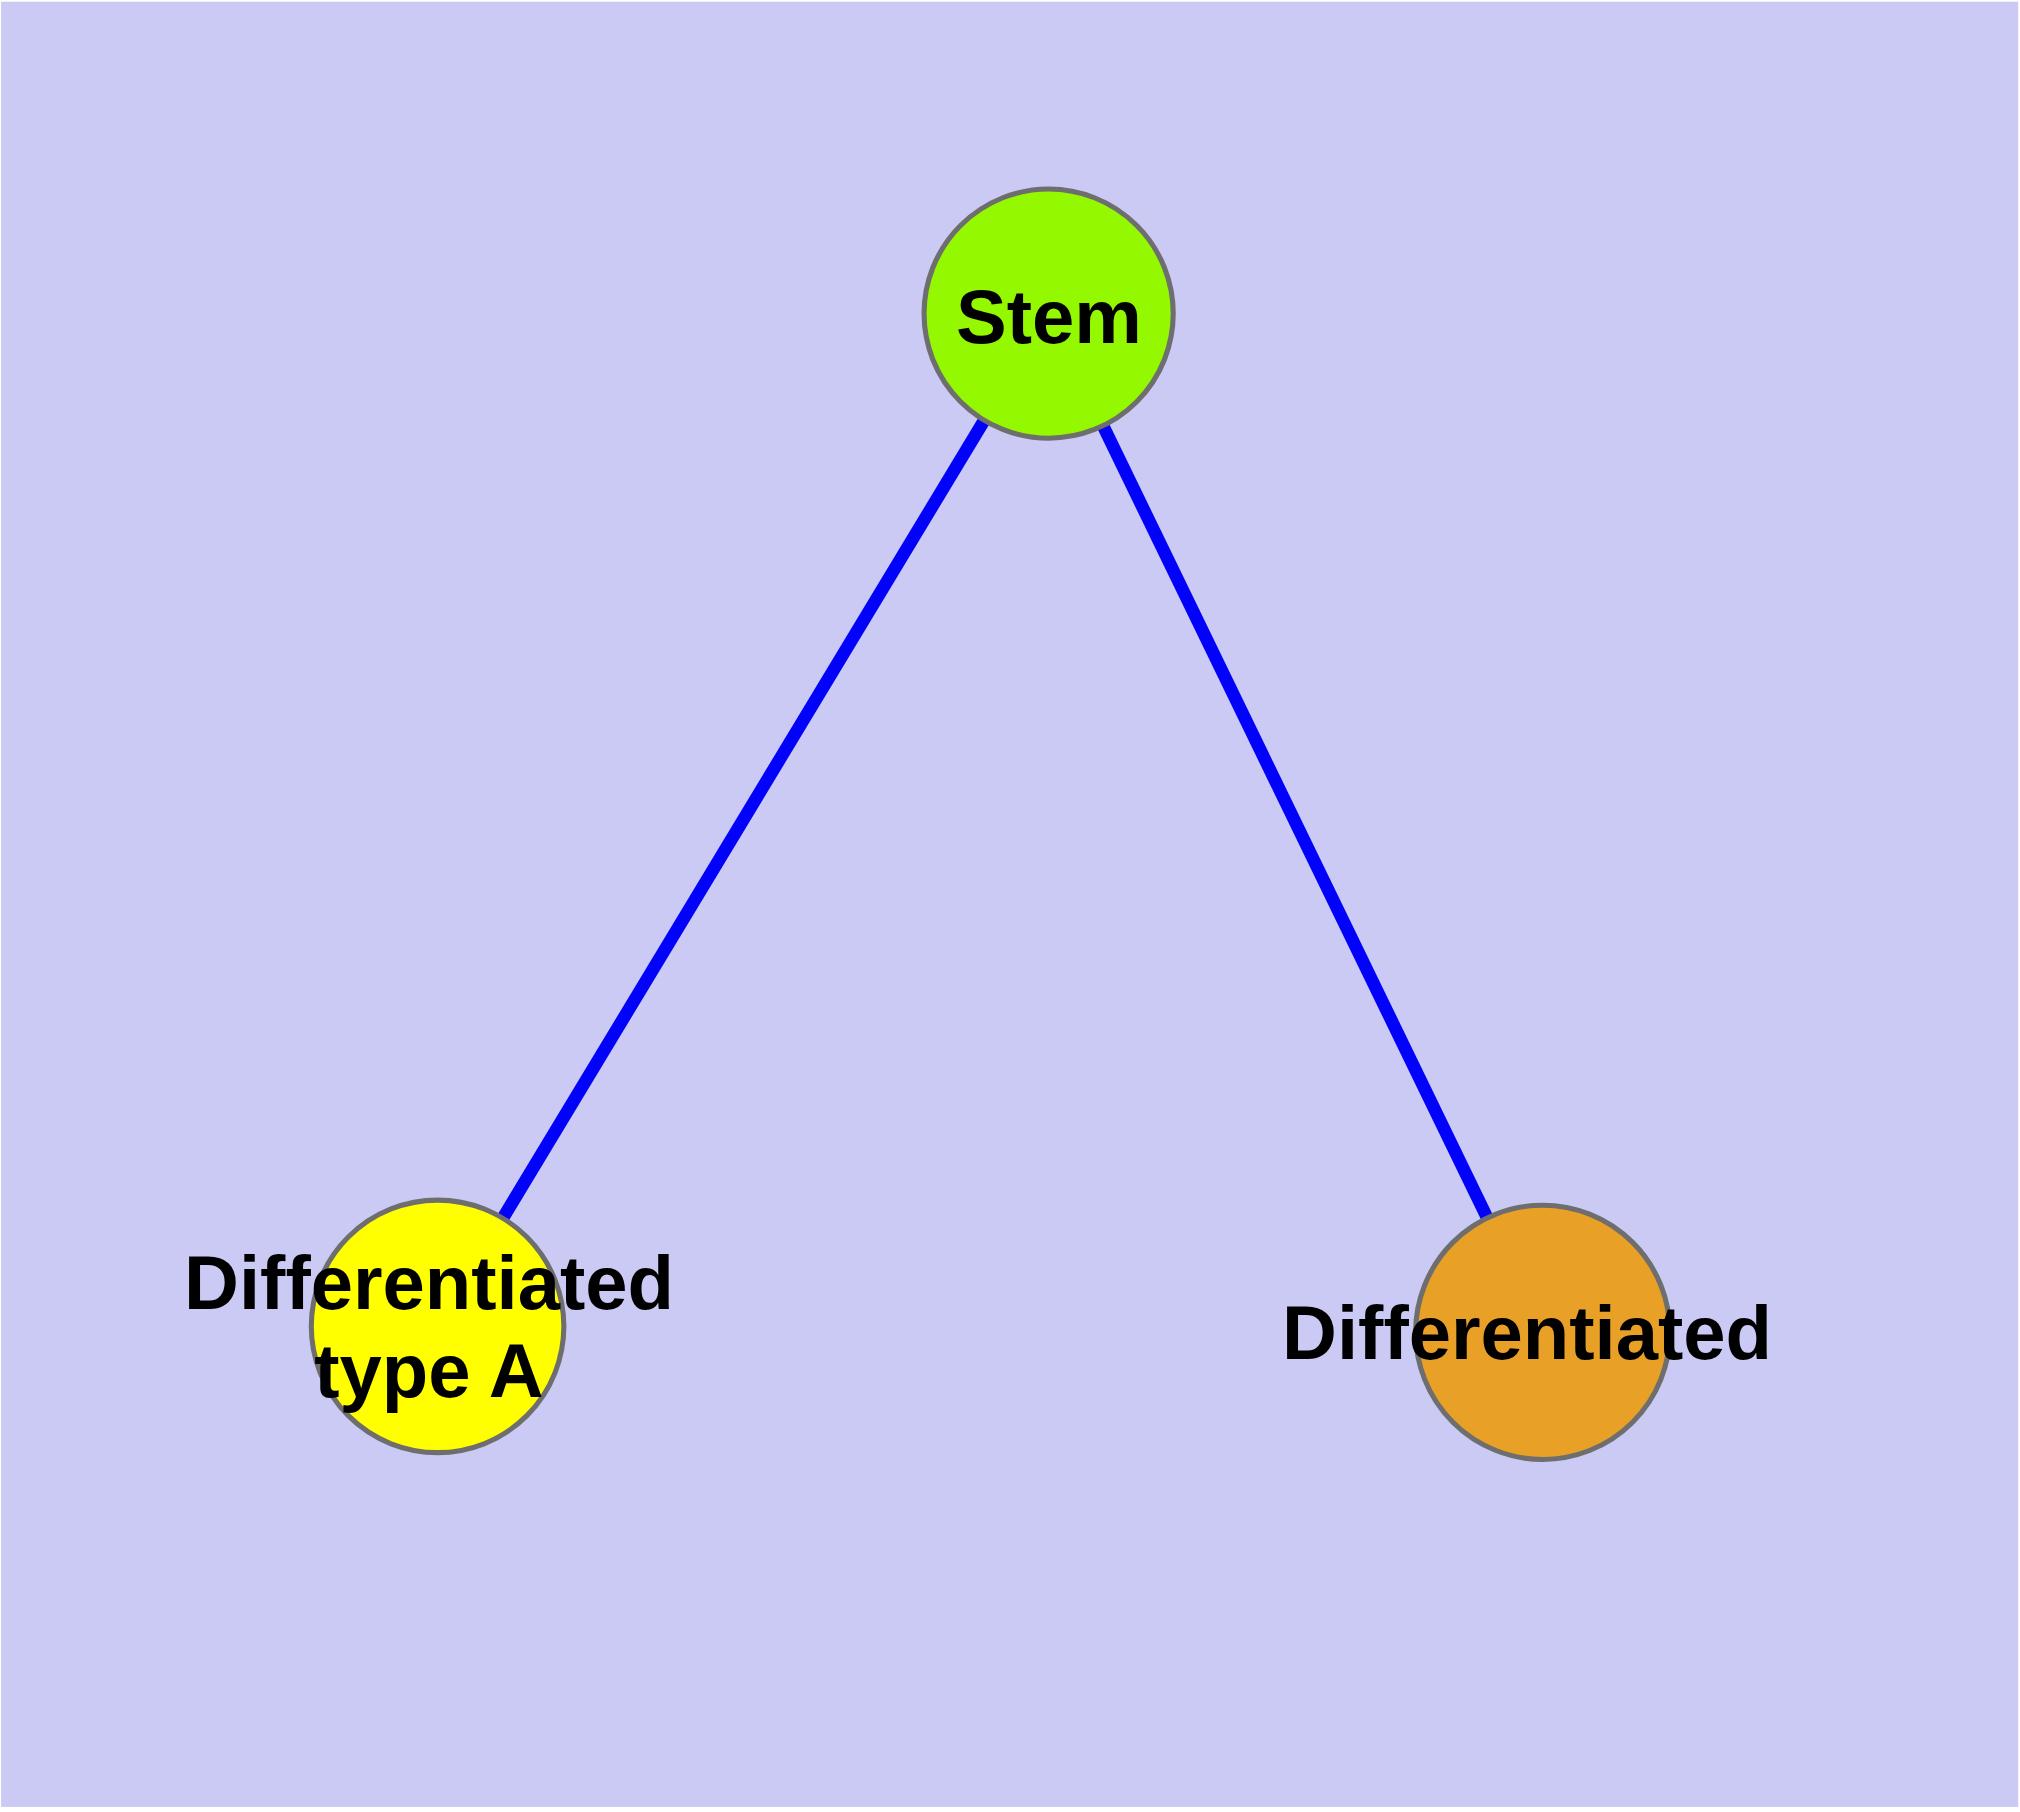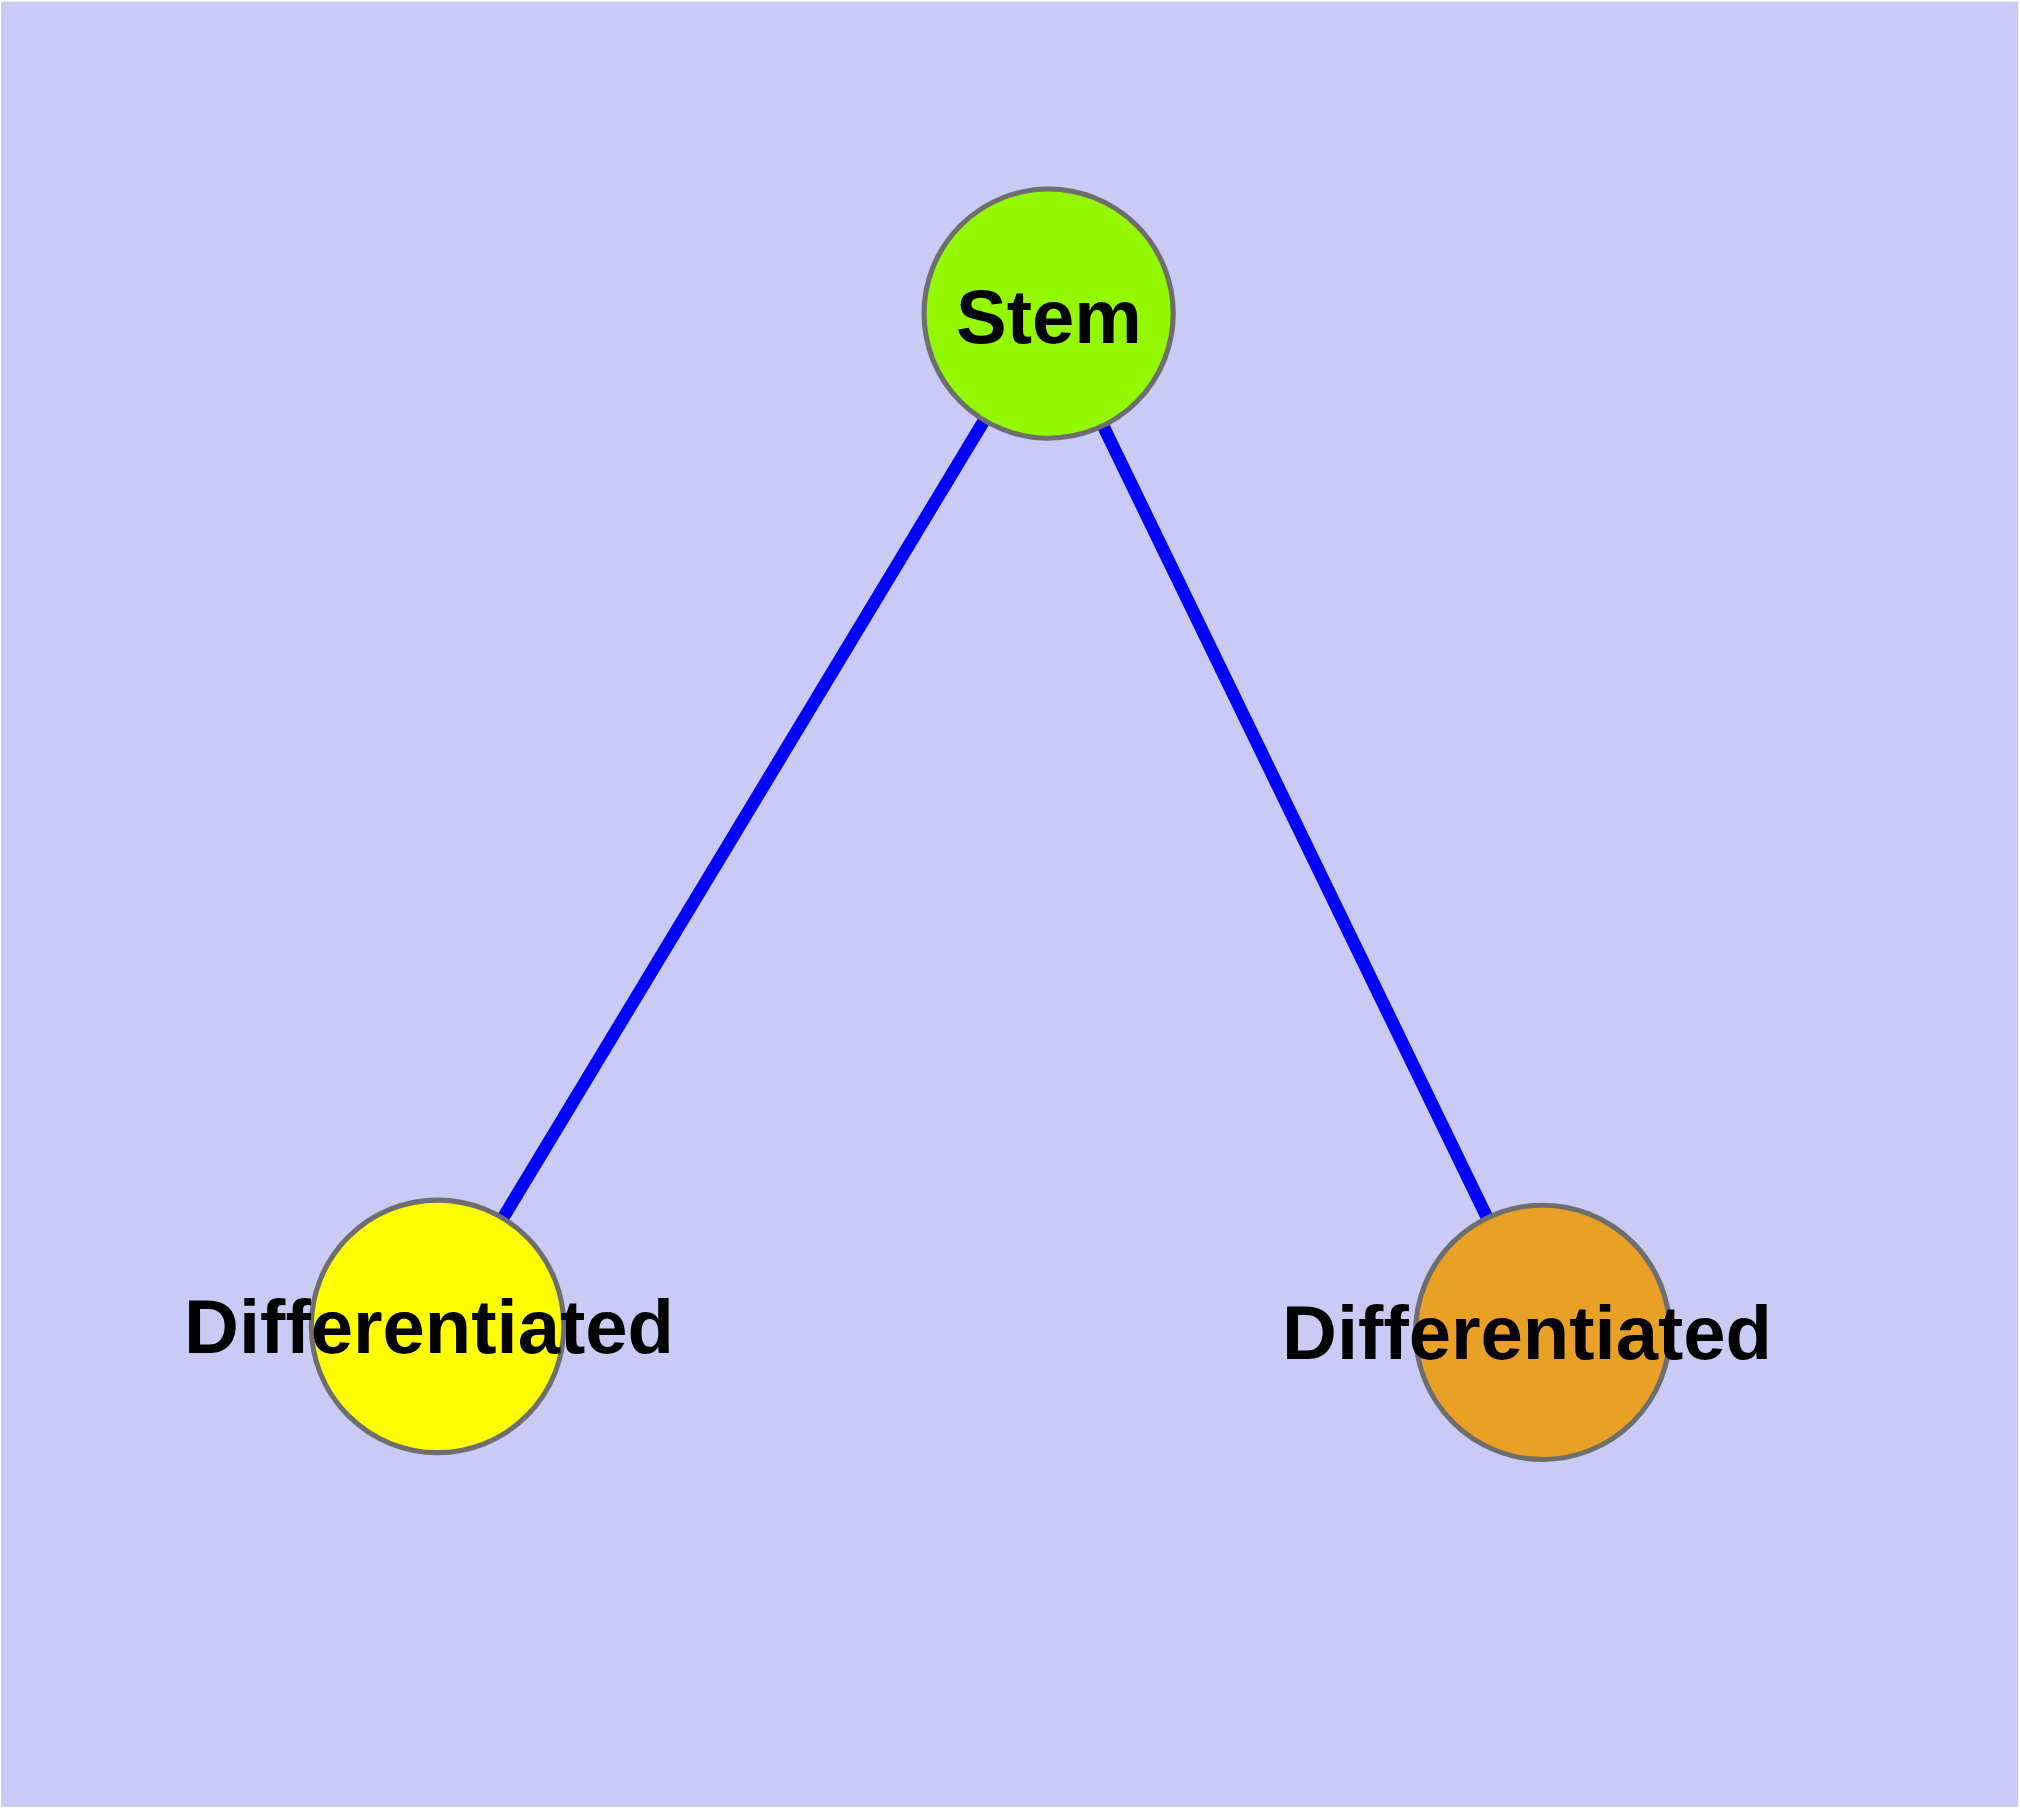--- a/index.html
+++ b/index.html
@@ -62,20 +62,21 @@
 
     <circle class="node" cx="1820" cy="1572" r="150" fill="#E9A026"></circle>
   </svg>
 
   <div class="label" style="left: 1049px; top: 317px;">
     <div>Stem</div>
   </div>
 
   <div class="label" style="left: 429px; top: 1327px;">
     <div>Differentiated</div>
+    <div>type A</div>
   </div>
 
   <div class="label" style="left: 1527px; top: 1333px;">
     <div>Differentiated</div>
   </div>
 
 </div>
 
 
 </body></html>

